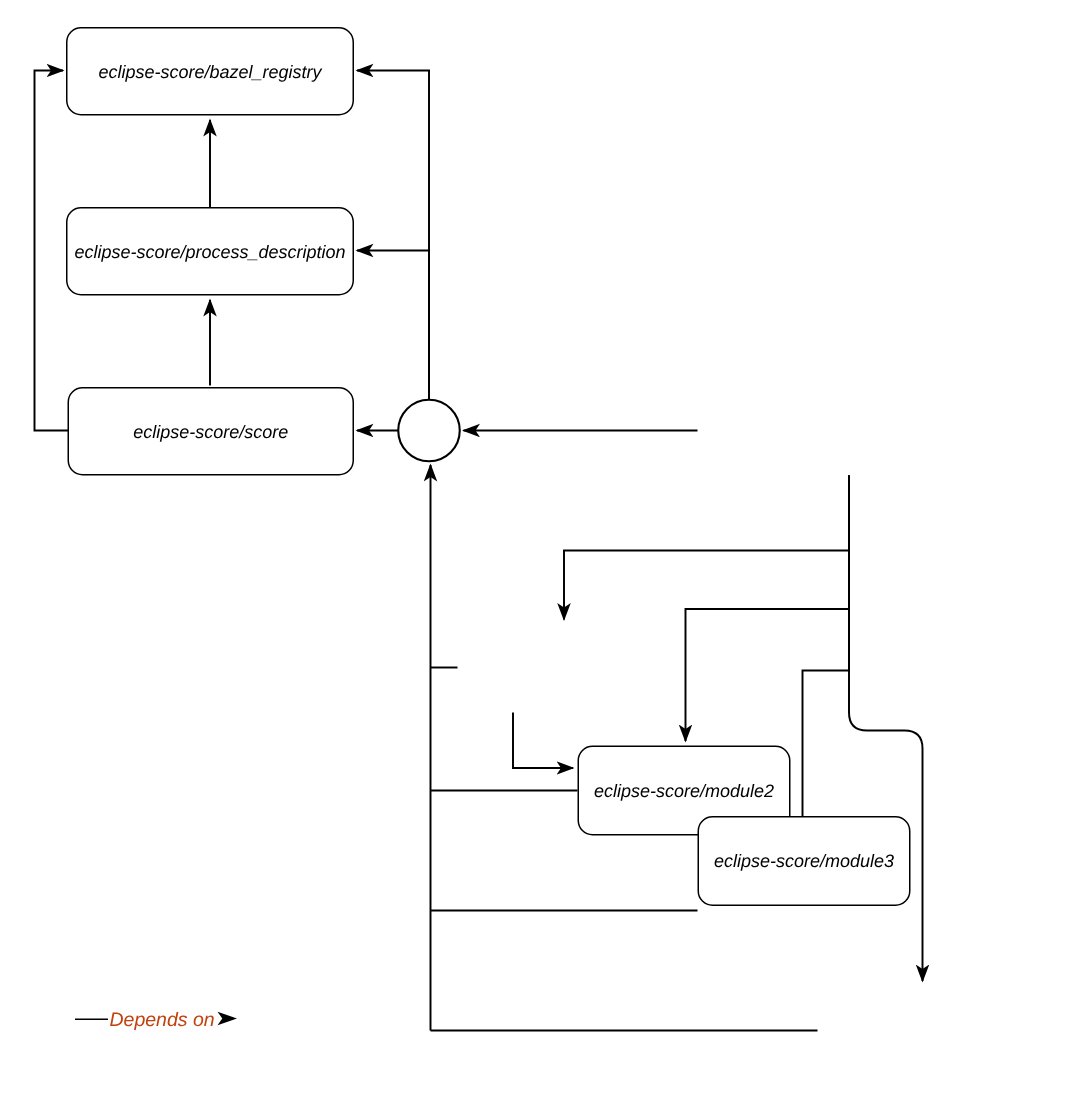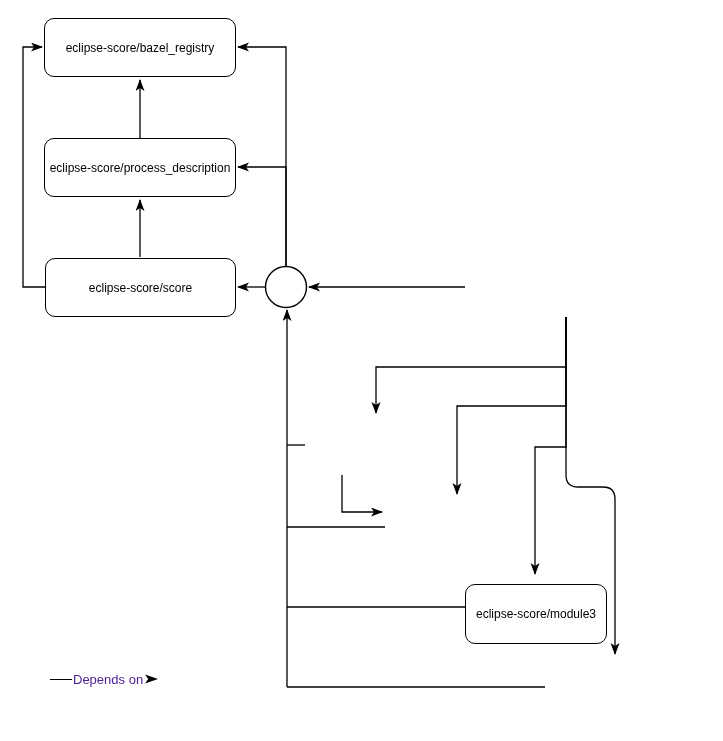--- a/index.html
+++ b/index.html
@@ -7,20 +7,21 @@
     padding: 0;
     background: #ffffff;
     font-family: "Liberation Sans", sans-serif;
   }
   #canvas {
     position: relative;
     width: 723px;
     height: 741px;
     background: #ffffff;
     overflow: hidden;
+    font-style: italic;
   }
   #edge-layer {
     position: absolute;
     left: 0;
     top: 0;
     z-index: 0;
   }
   #edge-layer path.edge {
     fill: none;
     stroke: #000000;
@@ -40,32 +41,32 @@
     color: #000000;
     z-index: 1;
     white-space: nowrap;
   }
   #n-bazel    { left: 44px;  top: 18px;  width: 192px; height: 59px; }
   #n-process  { left: 44px;  top: 138px; width: 192px; height: 59px; }
   #n-score    { left: 45px;  top: 258px; width: 191px; height: 59px; }
   #n-refint   { left: 465px; top: 257px; width: 202px; height: 60px; }
   #n-m1       { left: 305px; top: 416px; width: 142px; height: 59px; }
   #n-m2       { left: 385px; top: 497px; width: 142px; height: 60px; }
-  #n-m3       { left: 465px; top: 584px; width: 142px; height: 60px; text-align: center; }
+  #n-m3       { left: 465px; top: 544px; width: 142px; height: 60px; text-align: center; }
   #n-m4       { left: 545px; top: 657px; width: 141px; height: 60px; }
   #legend {
     position: absolute;
     left: 50px;
     top: 671px;
     height: 16px;
     display: flex;
     align-items: center;
     z-index: 1;
     font-size: 13px;
-    color: #4c1d95;
+    color: #c2410c;
   }
   #legend .sample-line {
     width: 22px;
     height: 0;
     border-top: 1.3px solid #000000;
   }
   #legend .legend-text {
     margin: 0 1px 0 1px;
     white-space: nowrap;
   }
@@ -118,20 +119,21 @@
   </svg>
 
   <div class="node" id="n-bazel">eclipse-score/bazel_registry</div>
 
   <div class="node" id="n-process">eclipse-score/process_description</div>
 
   <div class="node" id="n-score">eclipse-score/score</div>
 
 
 
+  <div class="node" id="n-m2">eclipse-score/module2</div>
 
   <div class="node" id="n-m3">eclipse-score/module3</div>
 
 
   <div id="legend">
     <span class="sample-line"></span>
     <span class="legend-text">Depends on</span>
     <svg width="15" height="10" viewBox="0 0 15 10">
       <path d="M1,0.5 L14,5 L1,9.5 L4.2,5 Z" fill="#000000"></path>
     </svg>

